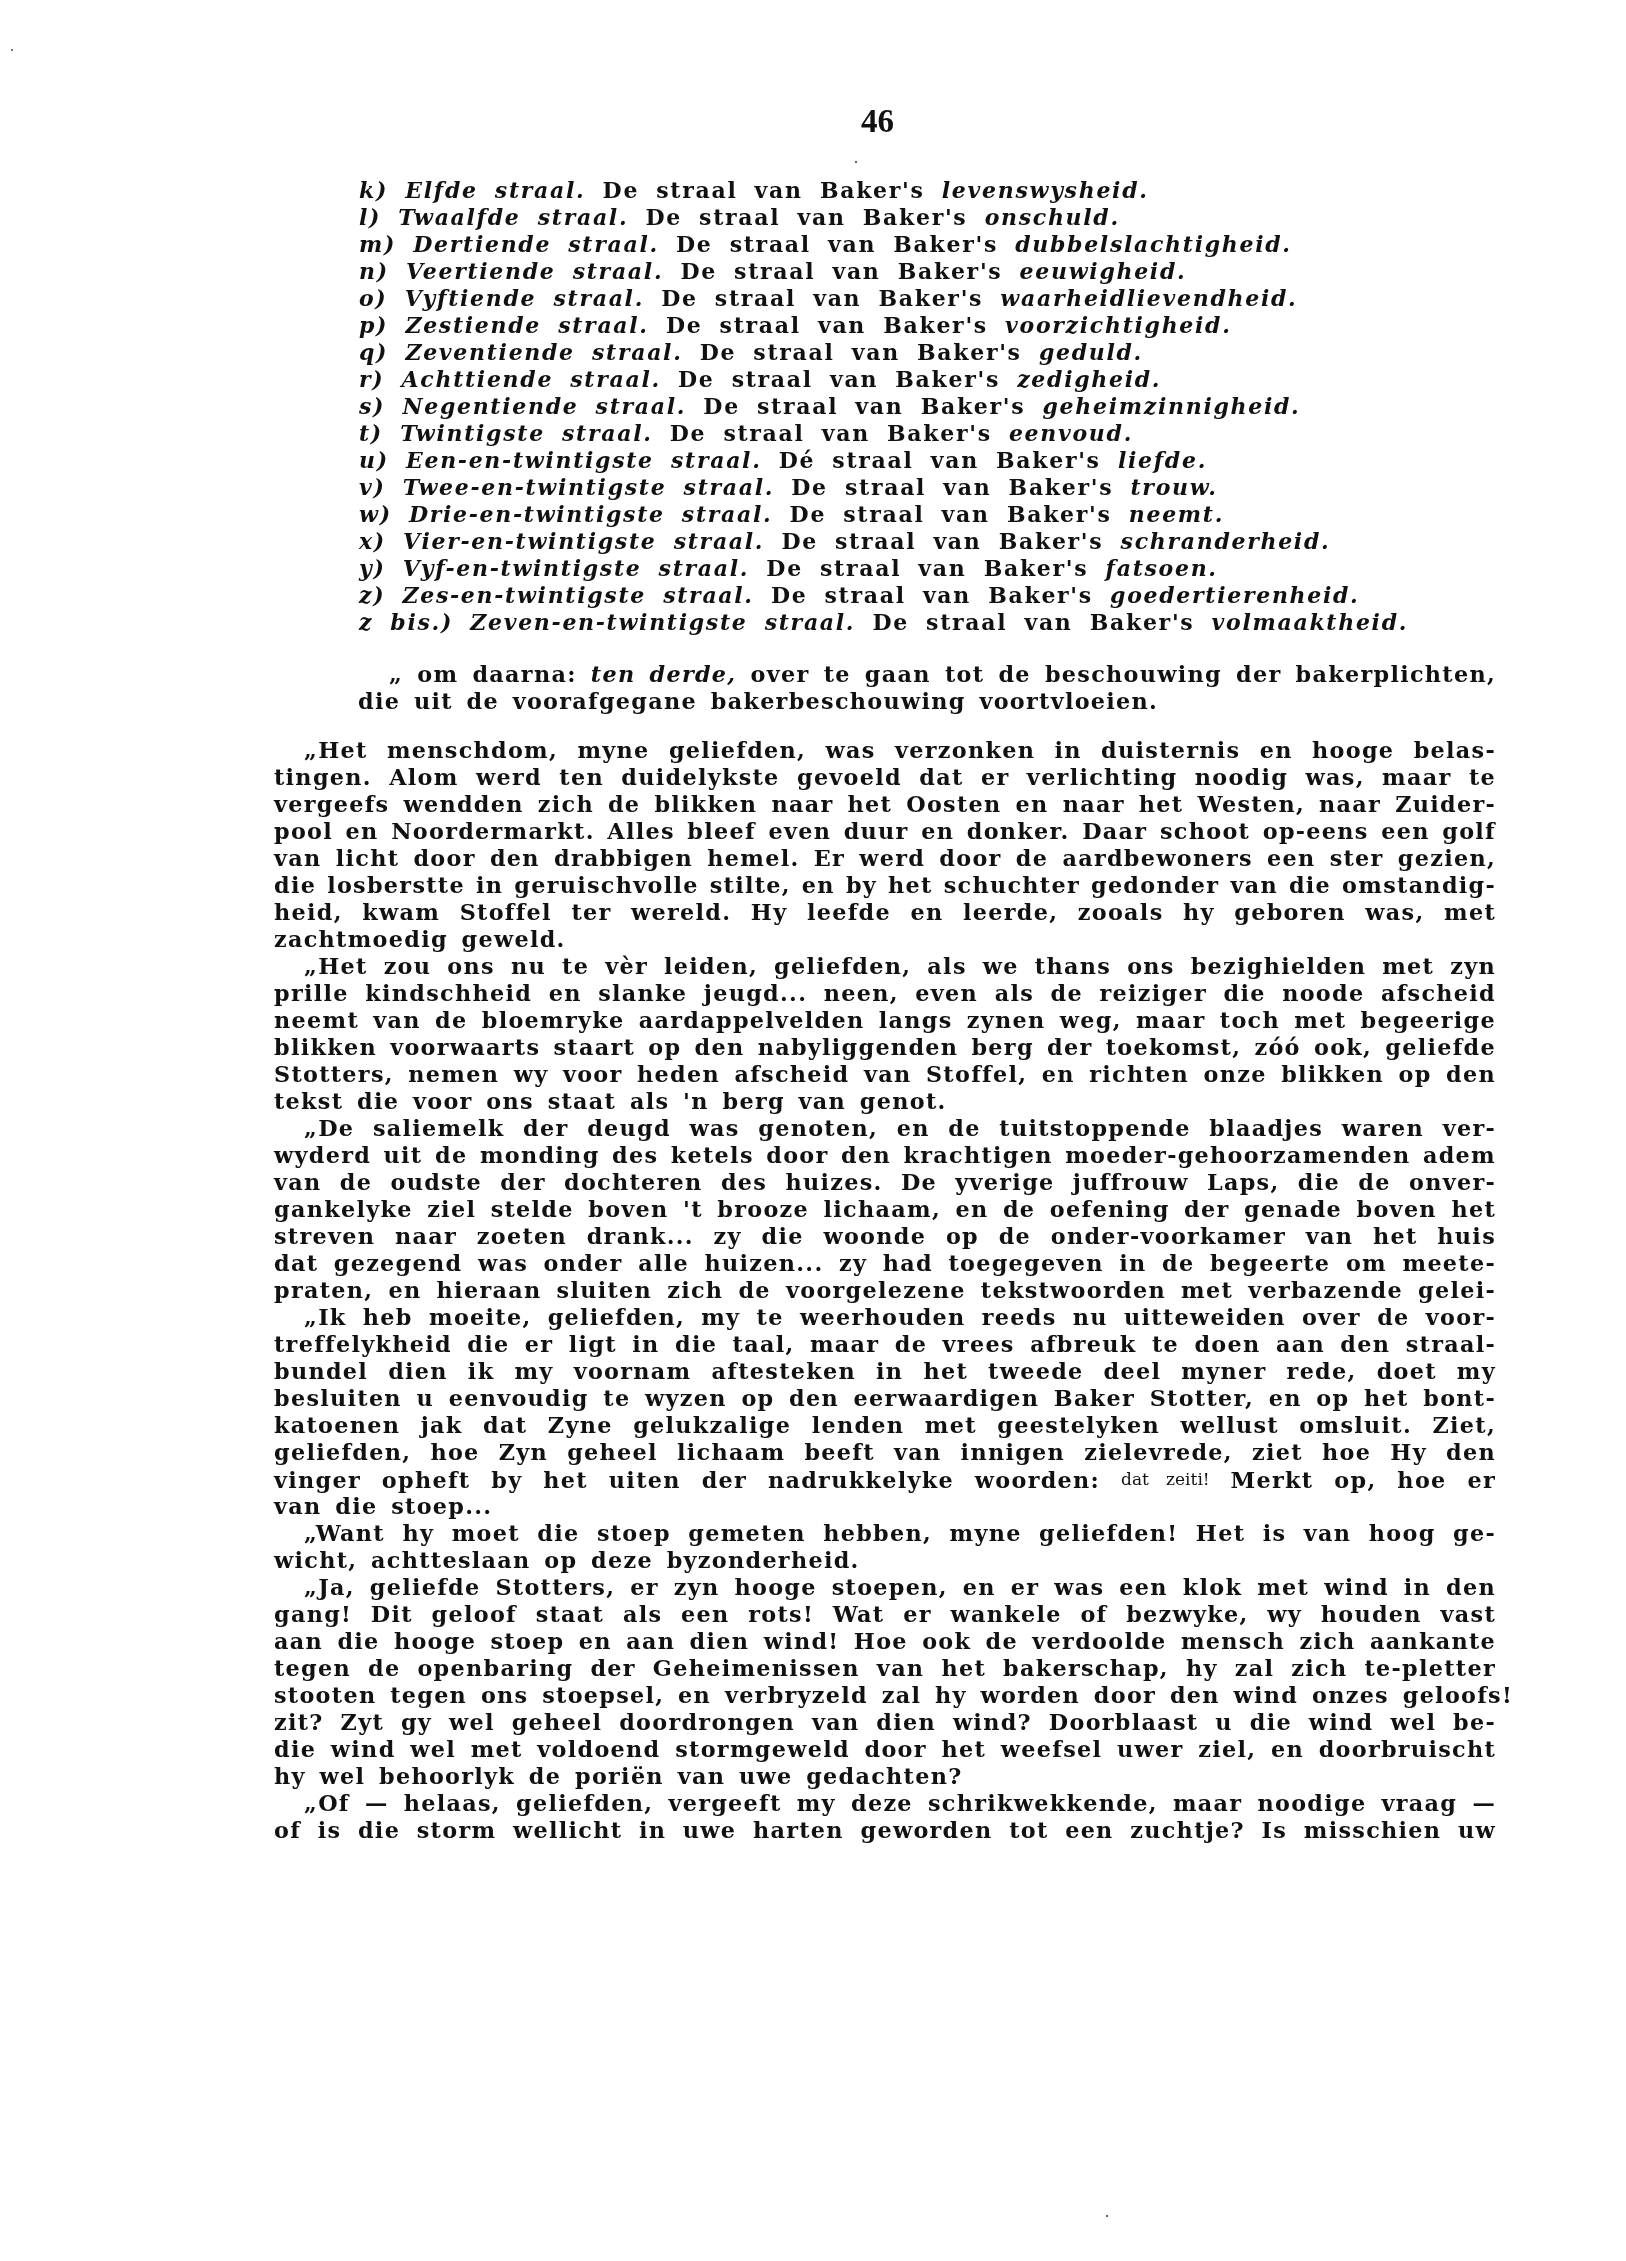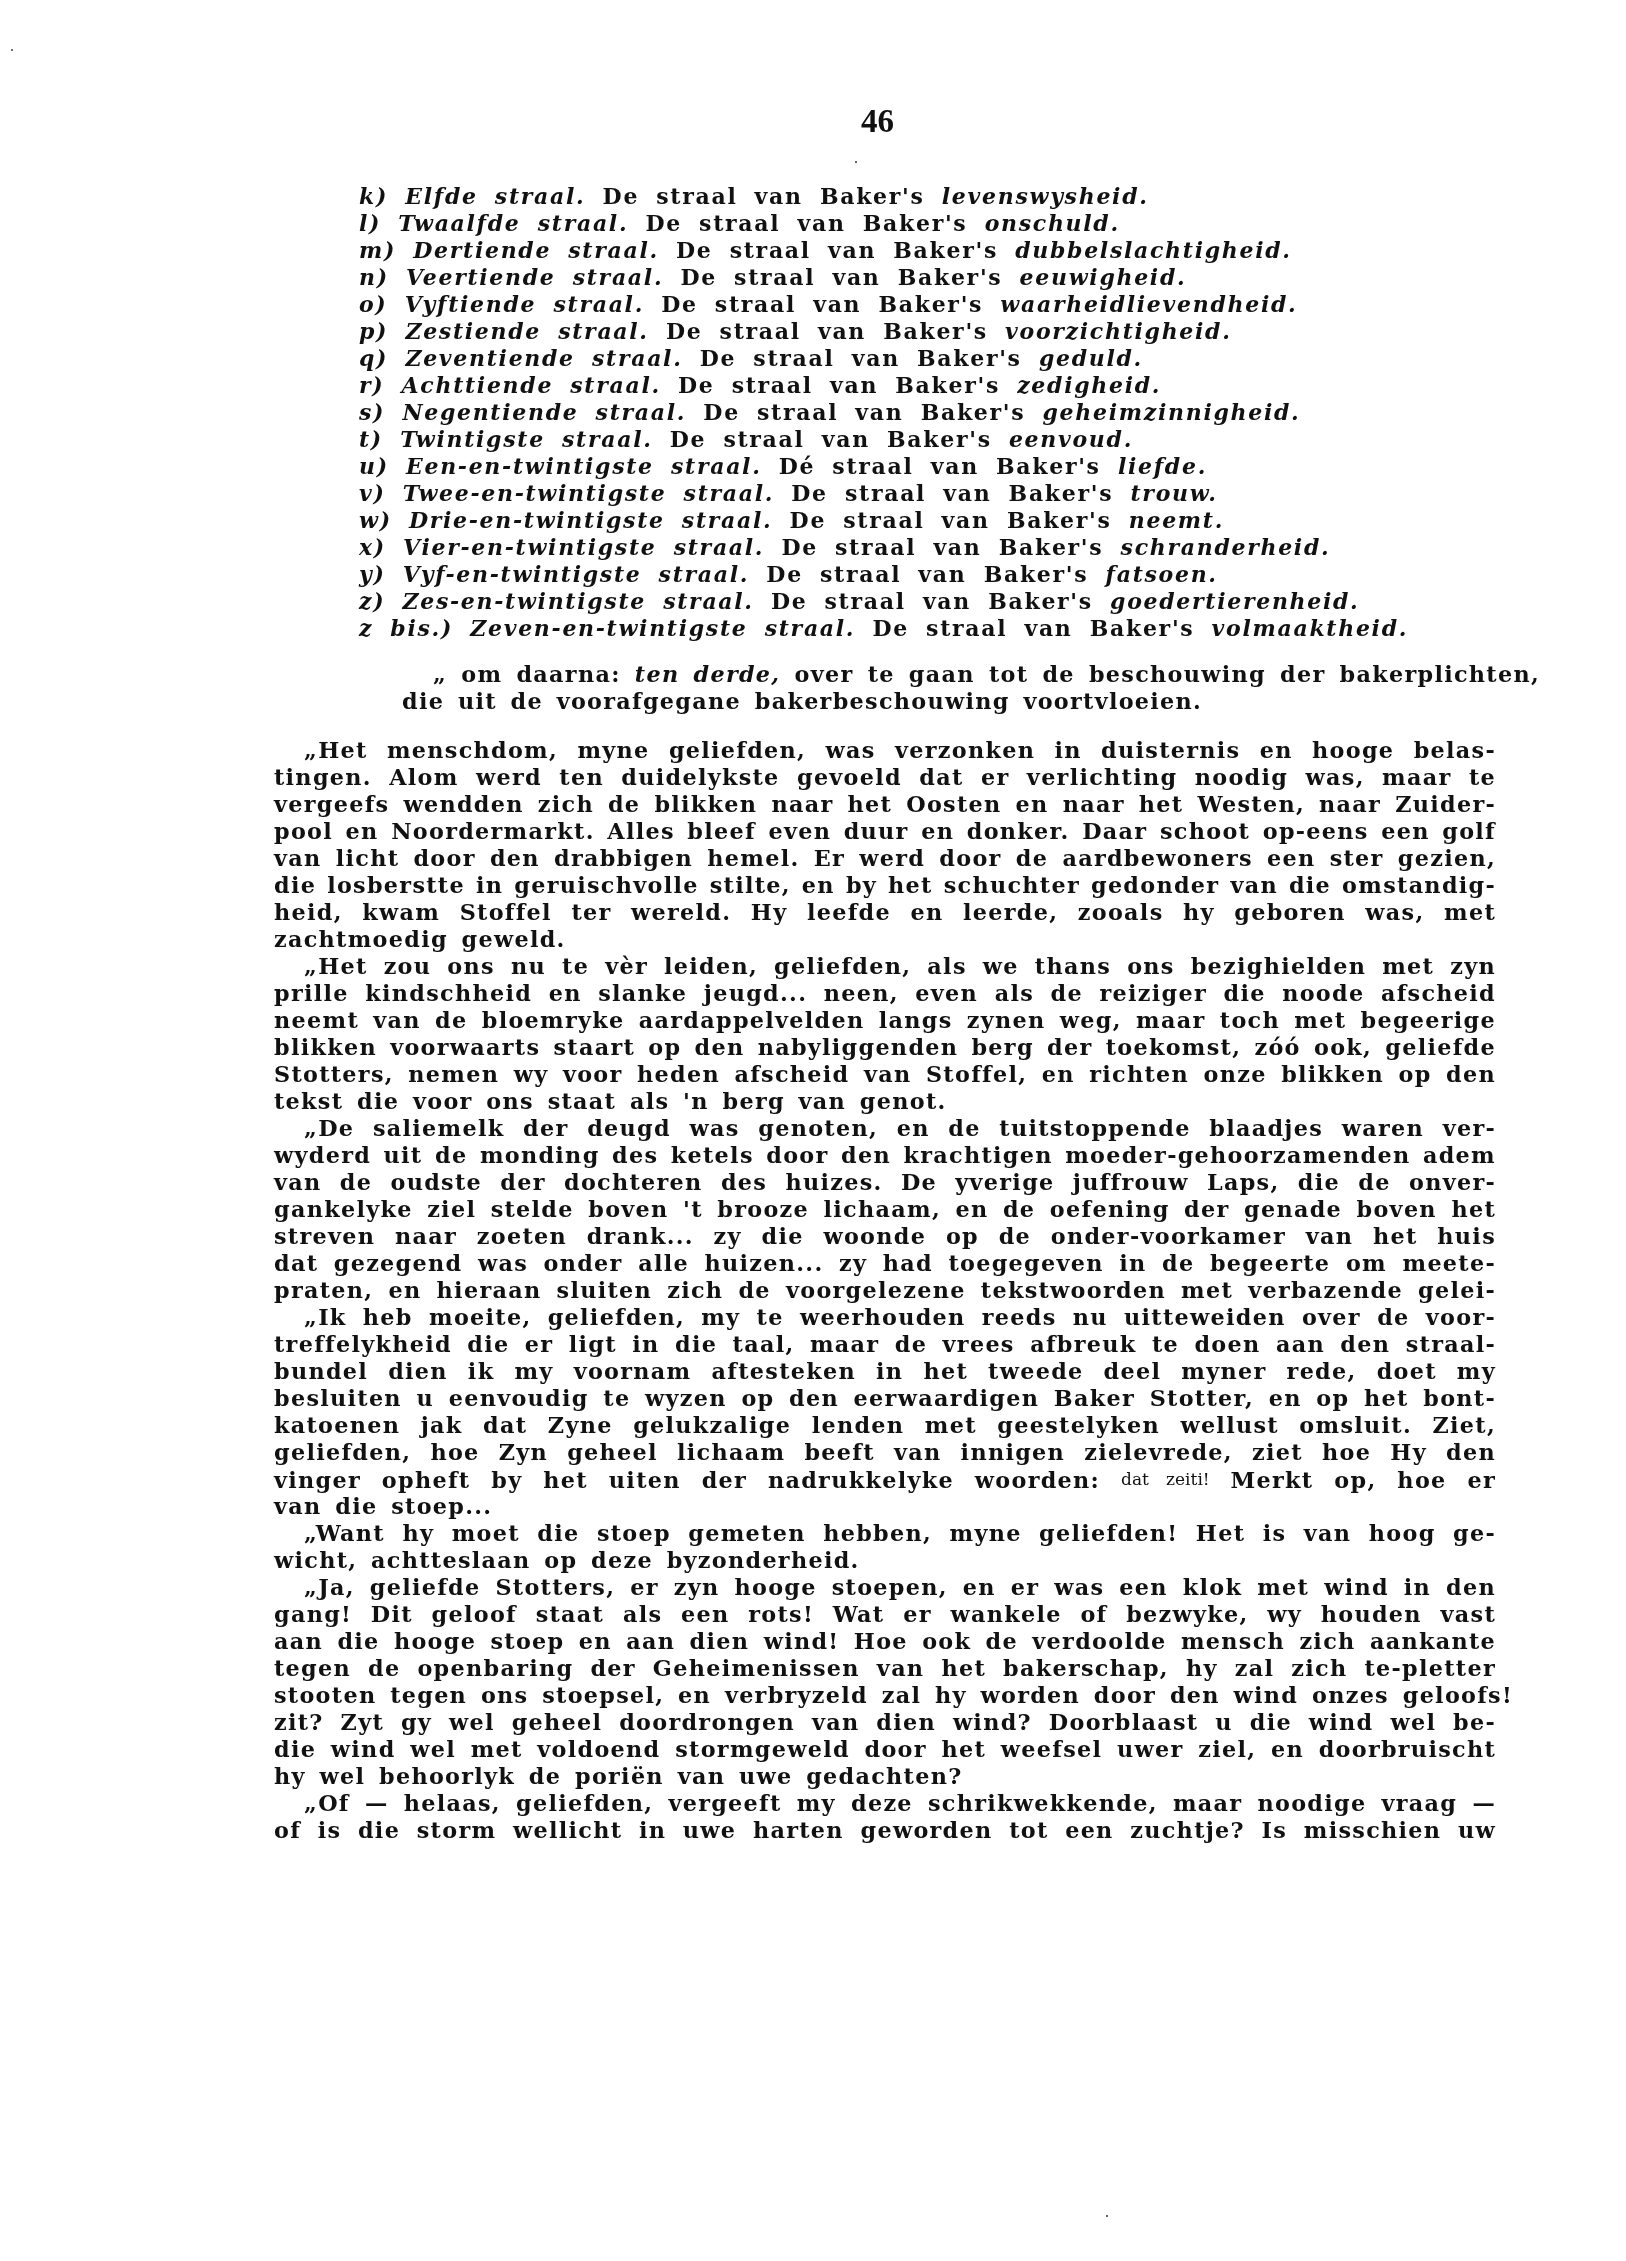--- a/index.html
+++ b/index.html
@@ -1,29 +1,29 @@
 <!DOCTYPE html>
 <html style="font-size:12.5px"><head>
 <meta charset="utf-8">
 <style>
   html, body { margin: 0; padding: 0; background: #ffffff; }
   body { width: 1626px; height: 2261px; position: relative; overflow: hidden;
          font-family: "DejaVu Serif", "Liberation Serif", serif; color: #111111; }
   .page-number { position: absolute; left: 861px; top: 103px; width: 47px; text-align: left;
                  font-family: Liberation Serif, serif; font-weight: bold; font-size: 33px; }
-  .list { position: absolute; left: 359px; top: 183px; width: 1160px; }
+  .list { position: absolute; left: 359px; top: 177px; width: 1160px; }
   .list-item { height: 27px; line-height: 27px; font-size: 22px; font-weight: bold;
                white-space: nowrap; letter-spacing: 1.7px; word-spacing: 7.8px; }
   .intro { position: absolute; left: 358px; top: 661px; width: 1138px; }
   .body-text { position: absolute; left: 274px; top: 737px; width: 1222px; }
   .line { display: block; height: 27px; line-height: 27px; font-size: 22.3px; font-weight: bold;
           white-space: nowrap; text-align: justify; text-align-last: justify; letter-spacing: 1.3px; }
   .line.last { text-align-last: left; word-spacing: 4.7px; }
   .line.indent { padding-left: 30px; }
-  .intro .line { width: 1138px; margin-left: 44px; }
+  .intro .line { width: 1138px; }
   .intro .line.indent { padding-left: 31px; width: 1107px; }
   .body-text .line { width: 1222px; }
   .body-text .line.indent { width: 1192px; }
   .italic { font-style: italic; }
   .blackletter { font-family: "DejaVu Serif", serif; font-weight: normal; font-size: 17px;
                  letter-spacing: 0; vertical-align: 3.1px; }
   .scan-speck { position: absolute; width: 2.4px; height: 2.4px; background: #444; border-radius: 50%; }
 </style>
 </head>
 <body>

